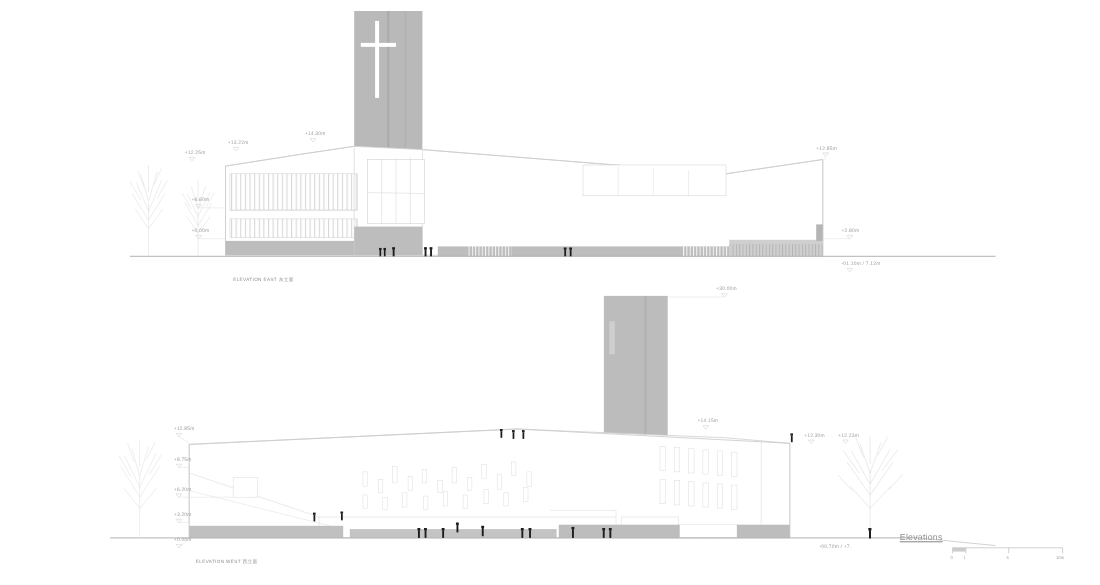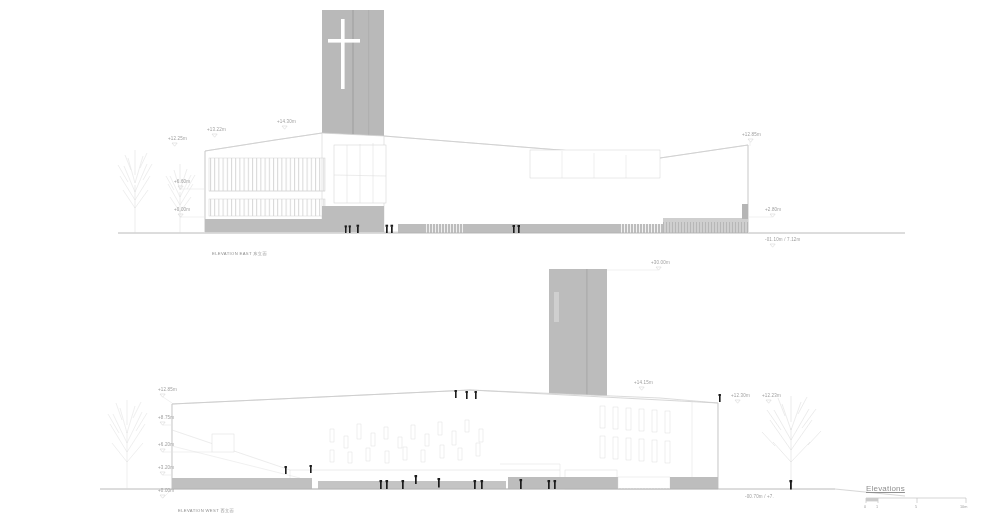--- a/index.html
+++ b/index.html
@@ -276,19 +276,19 @@
 <div class="lbl dim" style="left:158px;top:416px;">+8.75m</div>
 <div class="lbl dim" style="left:158px;top:443px;">+6.20m</div>
 <div class="lbl dim" style="left:158px;top:466px;">+3.20m</div>
 <div class="lbl dim" style="left:158px;top:489px;">+0.00m</div>
 <div class="lbl dim" style="left:634px;top:381px;">+14.15m</div>
 <div class="lbl dim" style="left:731px;top:394px;">+12.30m</div>
 <div class="lbl dim" style="left:762px;top:394px;">+12.23m</div>
 <div class="lbl dim" style="left:745px;top:495px;">-00.70m / +7.</div>
 <div class="cap" style="left:178px;top:508px;">ELEVATION WEST  西立面</div>
 
-<div class="scaletitle" style="left:866px;top:484px;text-decoration:underline;">Elevations</div>
+<div class="scaletitle" style="left:818px;top:484px;text-decoration:underline;">Elevations</div>
 <div class="scalenum" style="left:864px;top:505px;">0</div>
 <div class="scalenum" style="left:876px;top:505px;">1</div>
 <div class="scalenum" style="left:915px;top:505px;">5</div>
 <div class="scalenum" style="left:960px;top:505px;">10m</div>
 
 </div>
 
 </body></html>

